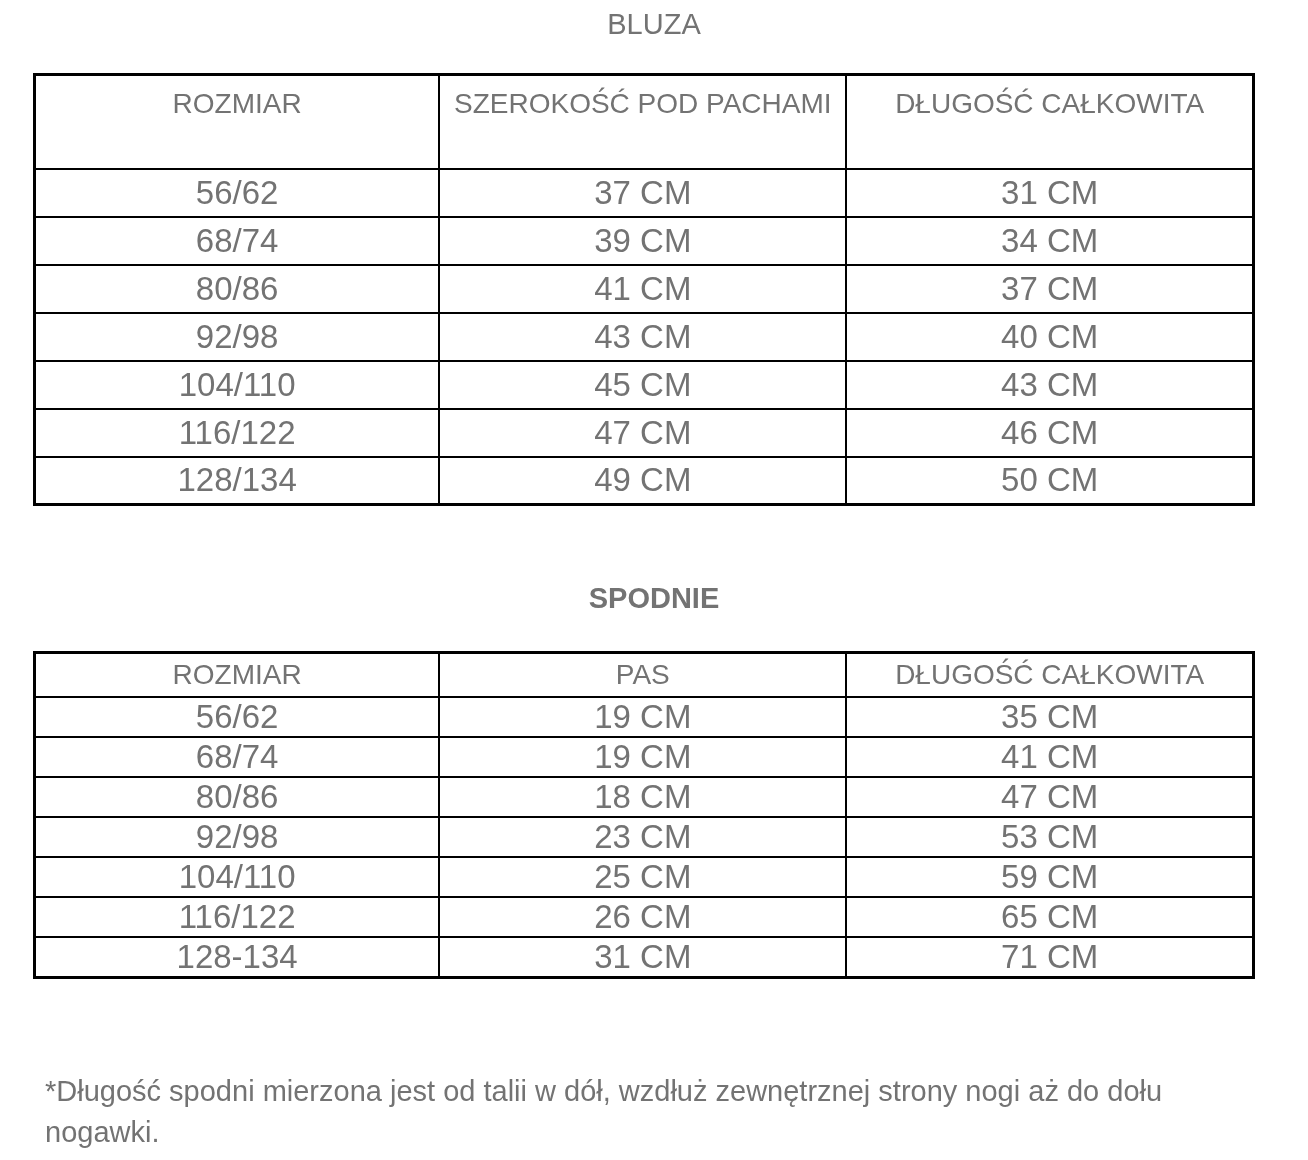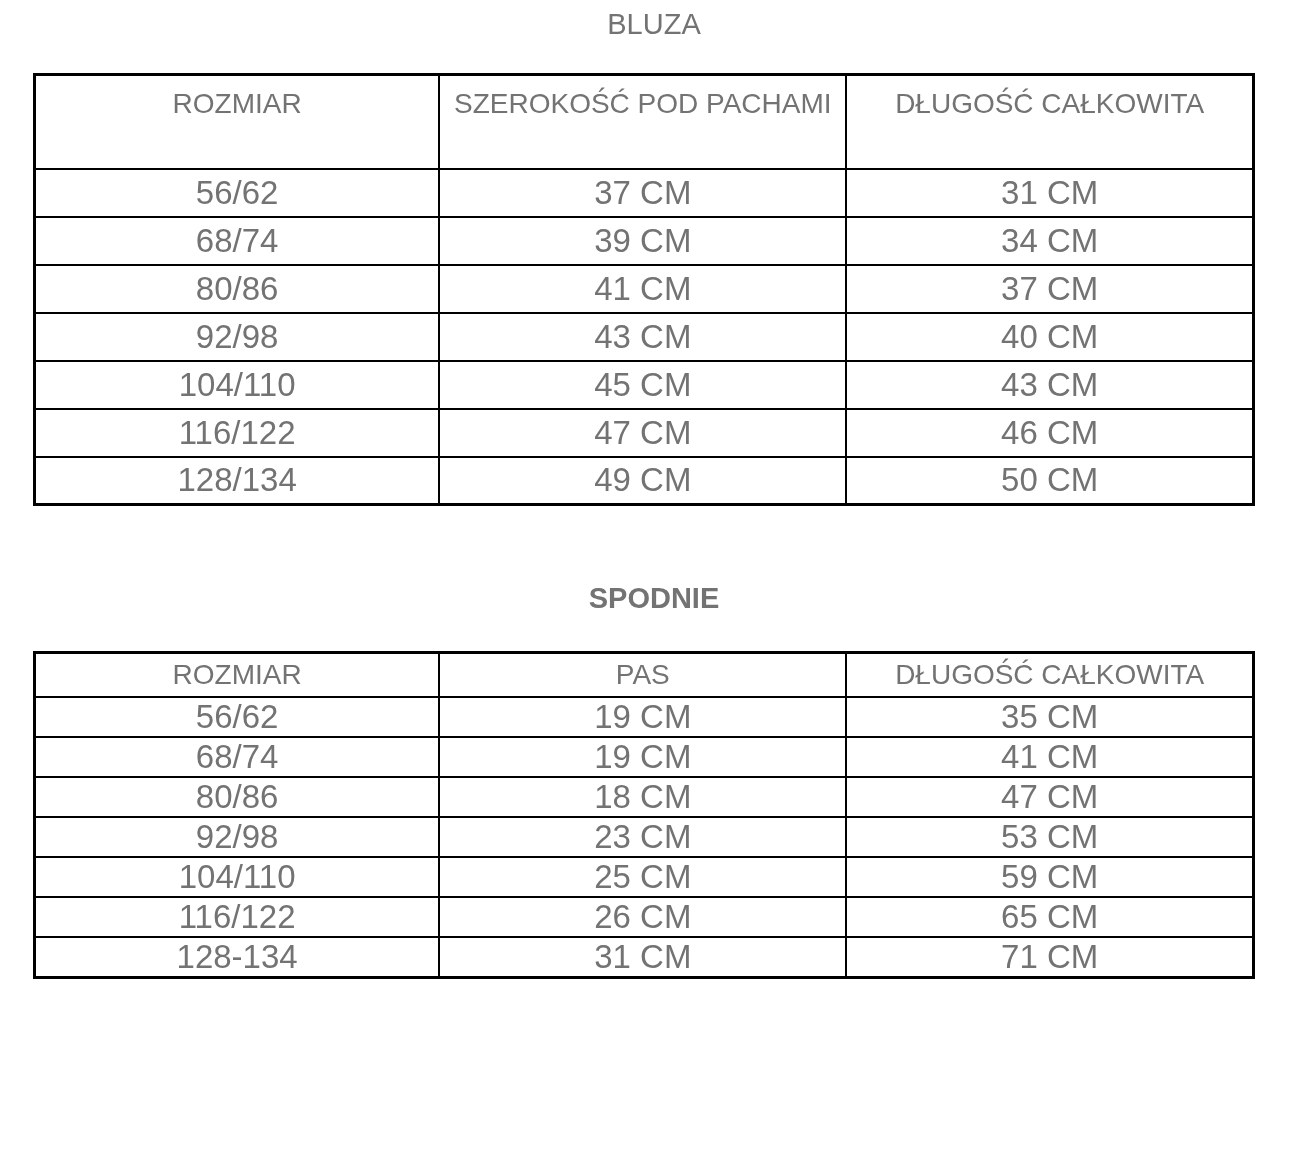--- a/index.html
+++ b/index.html
@@ -166,14 +166,15 @@
         <td>65 CM</td>
       </tr>
       <tr>
         <td>128-134</td>
         <td>31 CM</td>
         <td>71 CM</td>
       </tr>
     </tbody>
   </table>
 
+  <p class="footnote">*Długość spodni mierzona jest od talii w dół, wzdłuż zewnętrznej strony nogi aż do dołu nogawki.</p>
 
 </div>
 
 </body></html>

